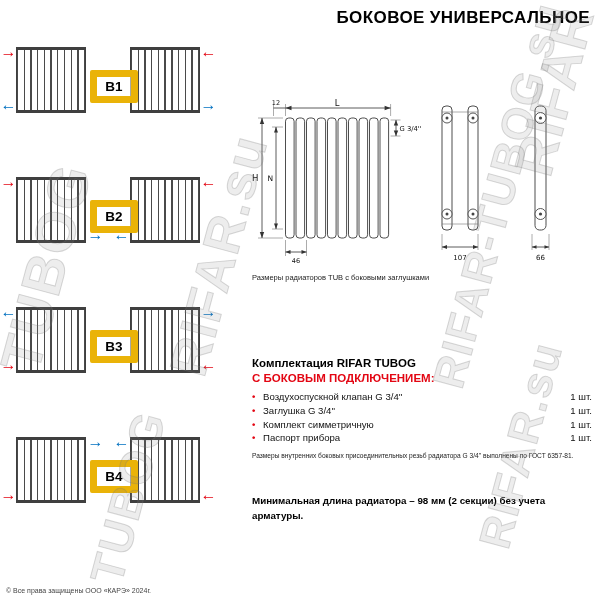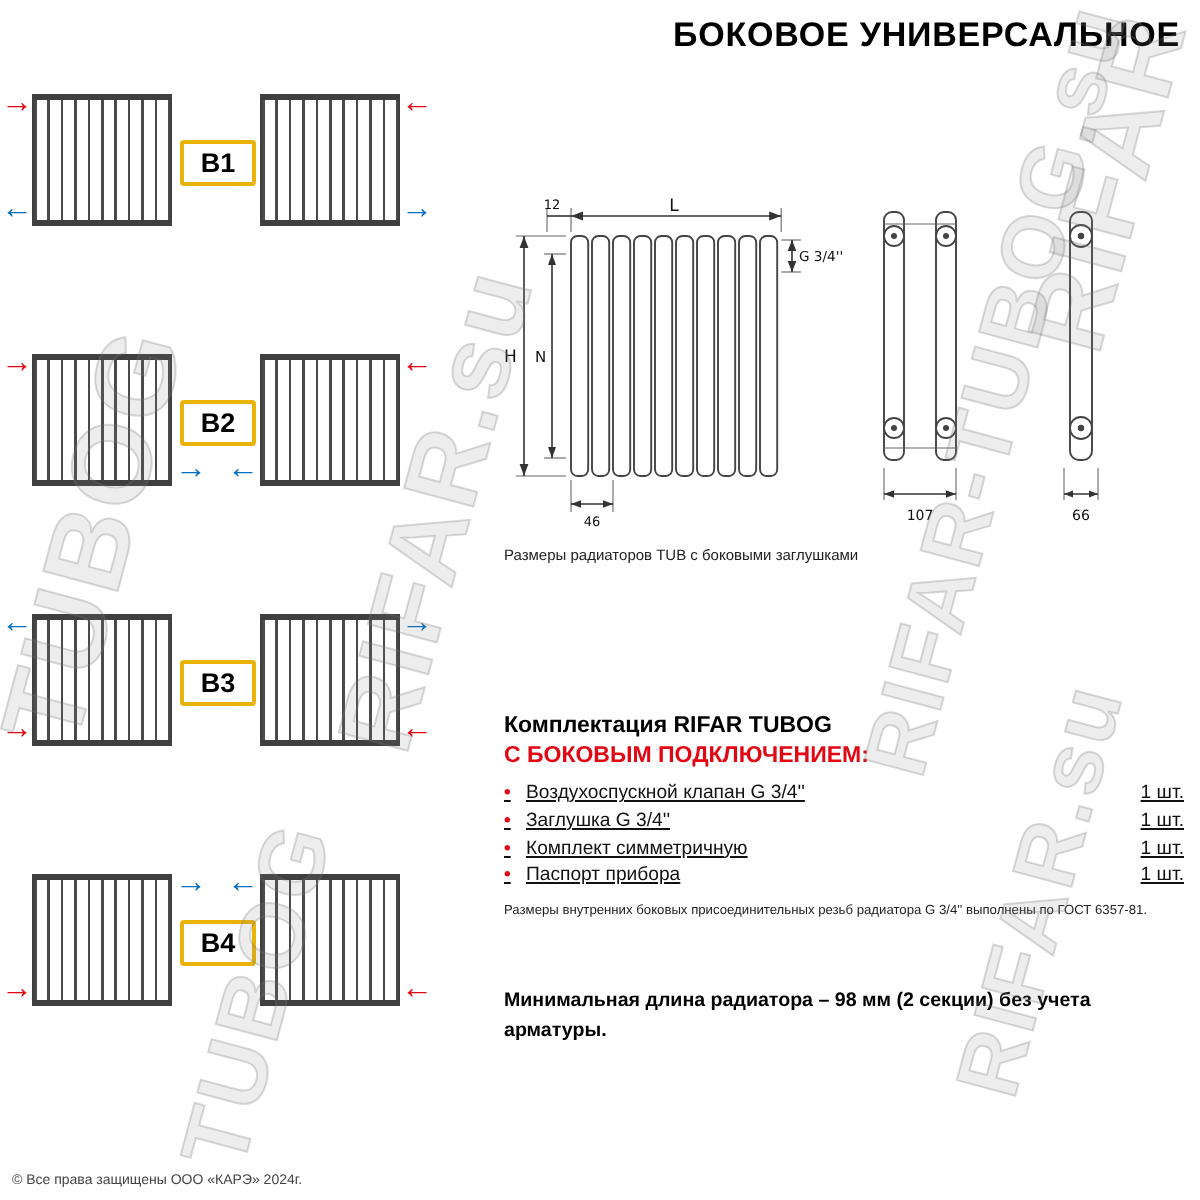--- a/index.html
+++ b/index.html
@@ -17,40 +17,40 @@
 
   
   #schemes{position:absolute;left:0;top:0;width:234px;height:600px;z-index:2;}
   .scheme-row{position:absolute;left:0;width:234px;height:74px;}
   .rad{position:absolute;top:3px;width:68px;height:60px;
        border:1px solid #3f3f3f;border-top-width:3px;border-bottom-width:3px;
        background:repeating-linear-gradient(90deg,#4a4a4a 0 1.3px,#fff 1.3px 6.7px);}
   .rad.left{left:16px;} .rad.right{left:130px;}
   .scheme-label{position:absolute;left:90px;top:26px;width:34px;height:19px;line-height:19px;
                 text-align:center;font-weight:700;font-size:13.5px;color:#000;
-                border:2px solid #eab308;border-radius:2px;background:rgba(255,255,255,.55);}
+                border:7px solid #eab308;border-radius:2px;background:rgba(255,255,255,.55);}
   .arrow{position:absolute;font-size:16px;font-weight:700;line-height:15px;width:17px;text-align:center;}
 
   
   .drawing{position:absolute;left:250px;top:96px;z-index:2;}
   .caption{position:absolute;left:252px;top:273px;z-index:2;font-size:7.5px;color:#222;white-space:nowrap;}
   .sideviews{position:absolute;left:432px;top:100px;z-index:2;}
   svg text{font-family:"DejaVu Sans","Liberation Sans",sans-serif;fill:#111;}
   .dim{stroke:#333;stroke-width:.8;fill:none;}
   .ext{stroke:#666;stroke-width:.55;fill:none;}
   .ah{fill:#333;stroke:none;}
   .tube rect,.tube{fill:#fff;stroke:#444;stroke-width:.95;}
   .fit{fill:#fff;stroke:#444;stroke-width:.9;}
   .fitc{fill:#444;stroke:none;}
 
   
   .equip{position:absolute;left:252px;top:357px;width:340px;z-index:2;}
   .equip-h1{margin:0;font-size:11.5px;font-weight:700;color:#000;}
   .equip-h2{margin:3px 0 6px;font-size:11.5px;font-weight:700;}
-  .eq-row{display:flex;font-size:9.6px;line-height:13.8px;text-decoration:underline;}
+  .eq-row{display:flex;font-size:9.6px;line-height:13.8px;}
   .eq-bullet{width:11px;font-weight:700;}
   .eq-bullet::before{content:"•";}
   .eq-name{flex:1;}
   .eq-qty{width:36px;text-align:right;}
   .gost-note{font-size:6.6px;color:#222;margin-top:7px;line-height:1.35;}
 
   
   .desc{position:absolute;left:252px;top:472px;width:340px;z-index:2;
         font-size:9.8px;line-height:1.5;text-align:justify;color:#000;}
   .desc p{margin:0;}

